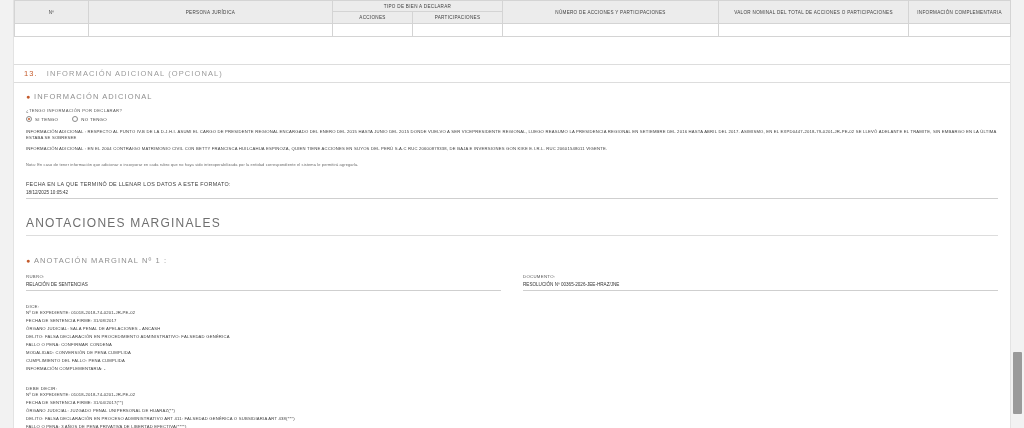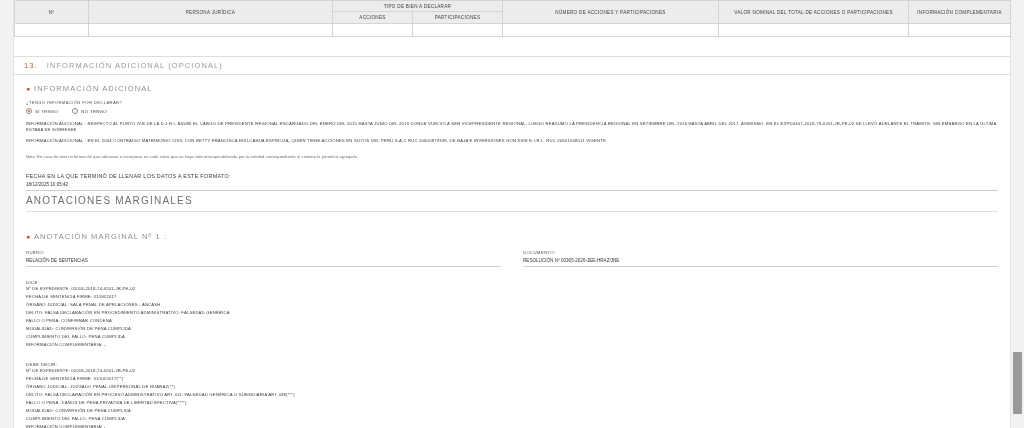--- a/index.html
+++ b/index.html
@@ -69,21 +69,21 @@
     letter-spacing: .3px;
     text-transform: uppercase;
     color: #404040;
   }
   .hdr-top { height: 11px; }
   .hdr-sub { height: 12px; }
   .row-empty td { height: 13px; background: #fff; }
 
   
   .sect-head {
-    margin-top: 19px;
+    margin-top: 27px;
     padding: 4px 8px 4px 10px;
     border-top: 1px solid #ddd;
     border-bottom: 1px solid #ddd;
     background: #fff;
     font-size: 7.5px;
     letter-spacing: 1.1px;
     color: #9a9a9a;
     text-transform: uppercase;
   }
   .sect-num { color: #c45a2b; margin-right: 9px; }
@@ -169,23 +169,24 @@
   .fecha-val {
     margin-top: 3px;
     font-size: 4.6px;
     color: #333;
     padding-bottom: 3px;
     border-bottom: 1px solid #cfcfcf;
     width: 972px;
   }
 
   .anot-head {
+    margin-top: 13px;
     padding: 4px 0 5px 0;
     border-bottom: 1px solid #ddd;
-    font-size: 10px;
+    font-size: 12px;
     letter-spacing: 1.2px;
     color: #6f6f6f;
     text-transform: uppercase;
   }
 
   .anot-title {
     margin-top: 20px;
     font-size: 7.5px;
     letter-spacing: 1.1px;
     color: #8e8e8e;

